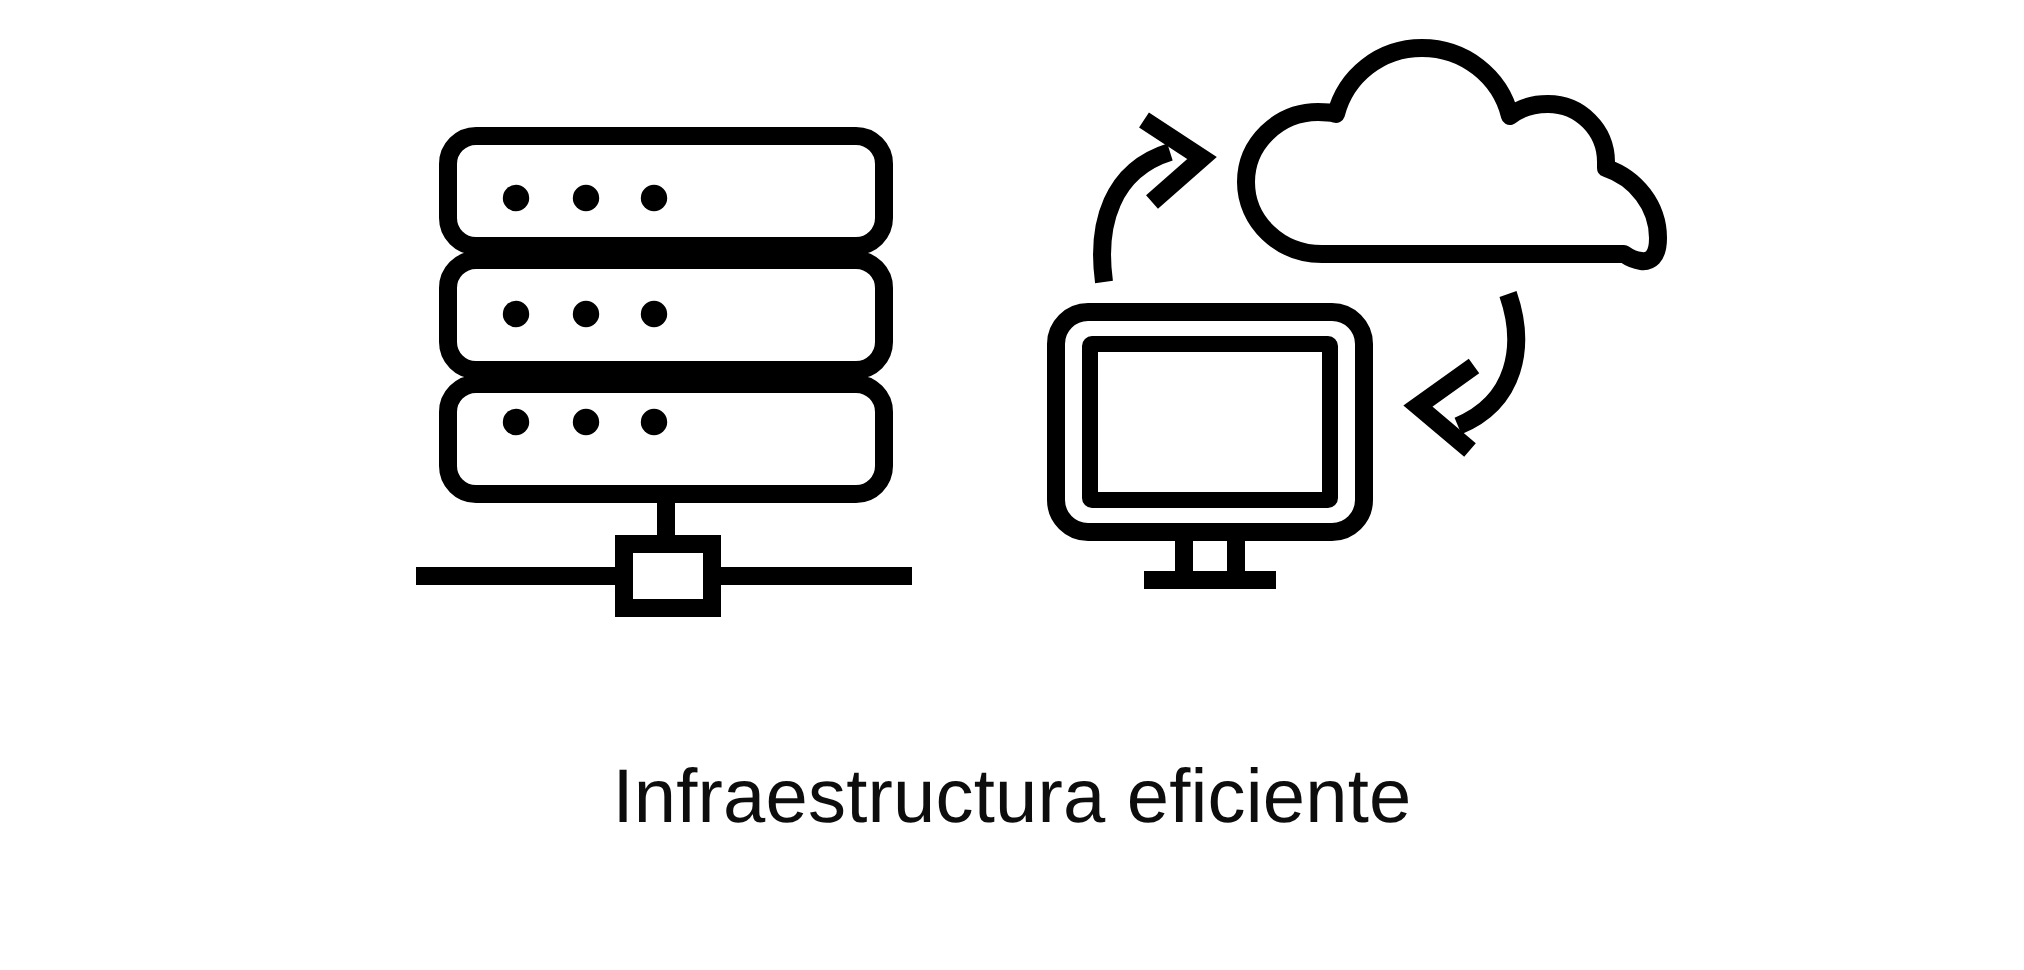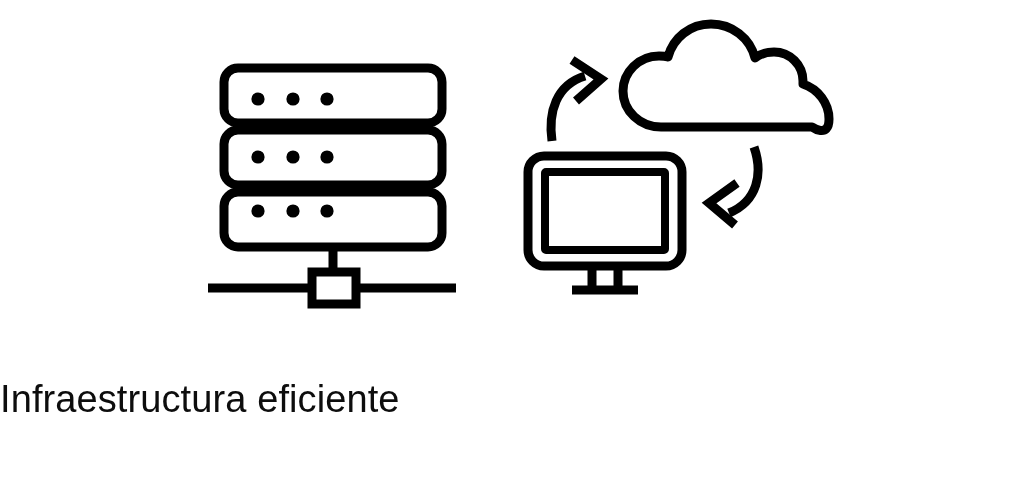--- a/index.html
+++ b/index.html
@@ -25,20 +25,21 @@
     left: 0;
     top: 0;
     width: 1012px;
     height: 330px;
   }
   #caption {
     position: absolute;
     left: 0;
     top: 376px;
     width: 1012px;
+    text-align: center;
     font-family: "Liberation Sans", sans-serif;
     font-size: 38px;
     font-weight: 500;
     letter-spacing: 0.1px;
     color: #0d0d0d;
     line-height: 46px;
     white-space: nowrap;
   }
   svg { display: block; }
 </style>

